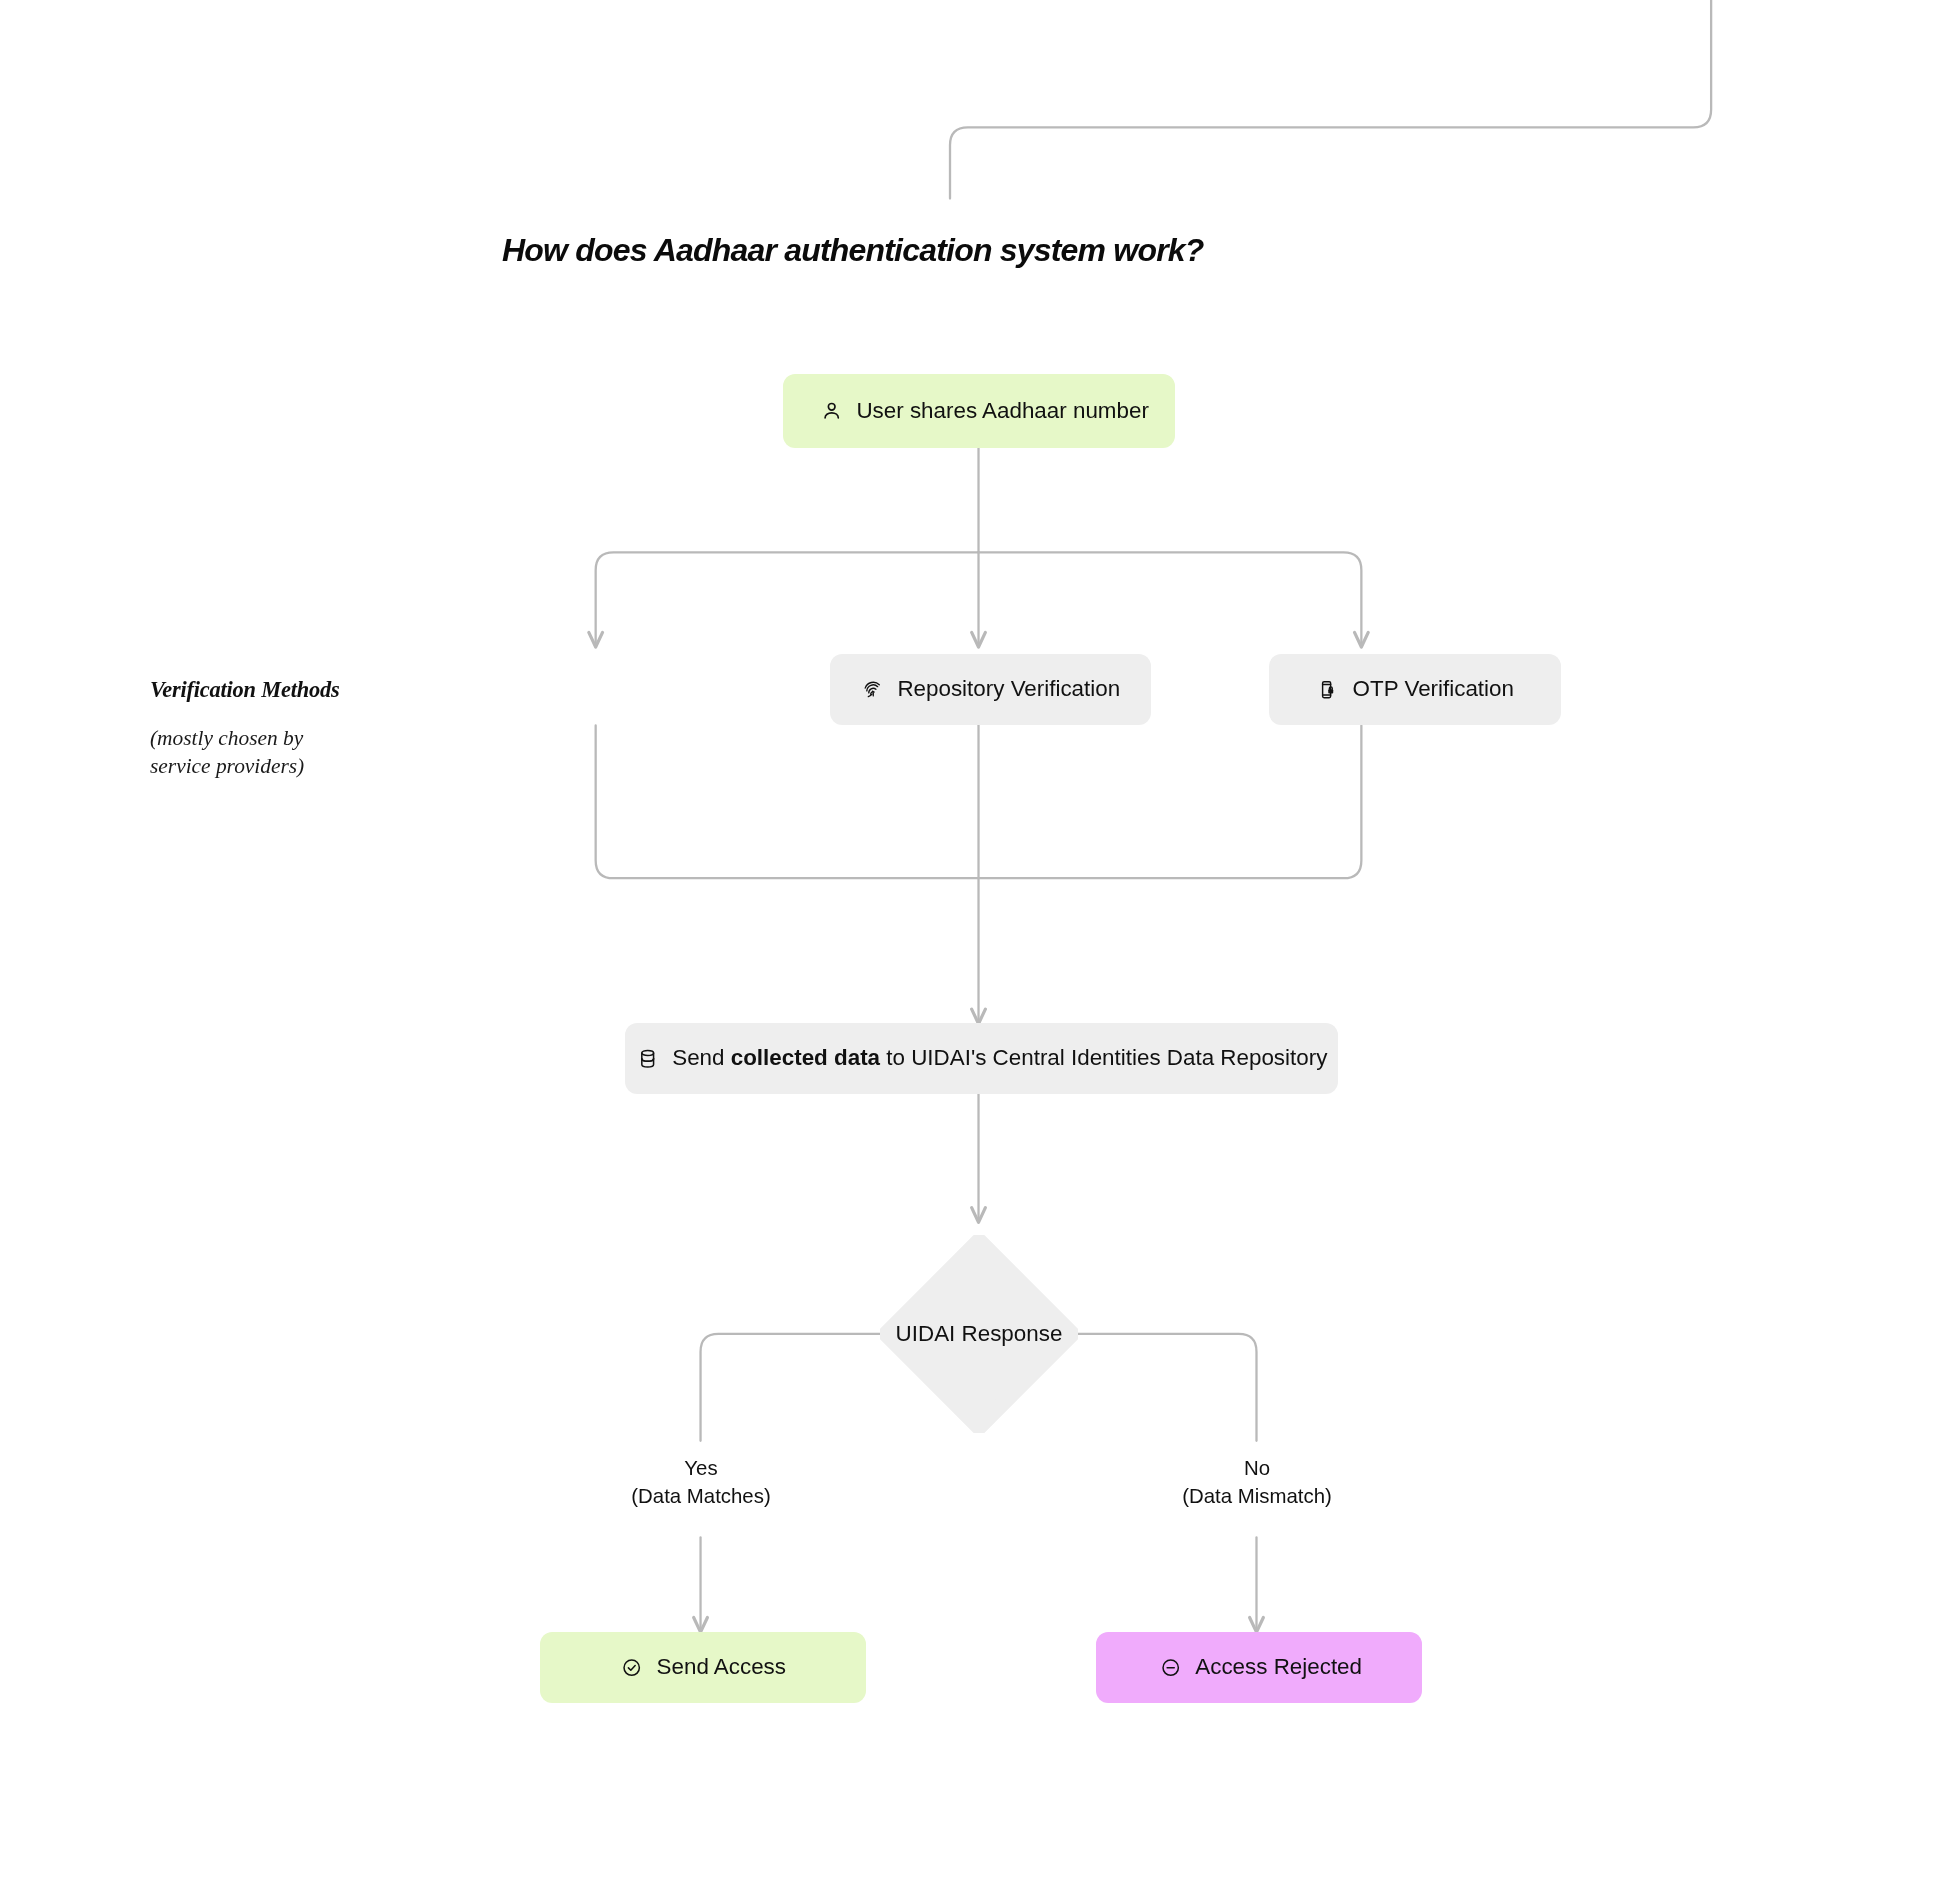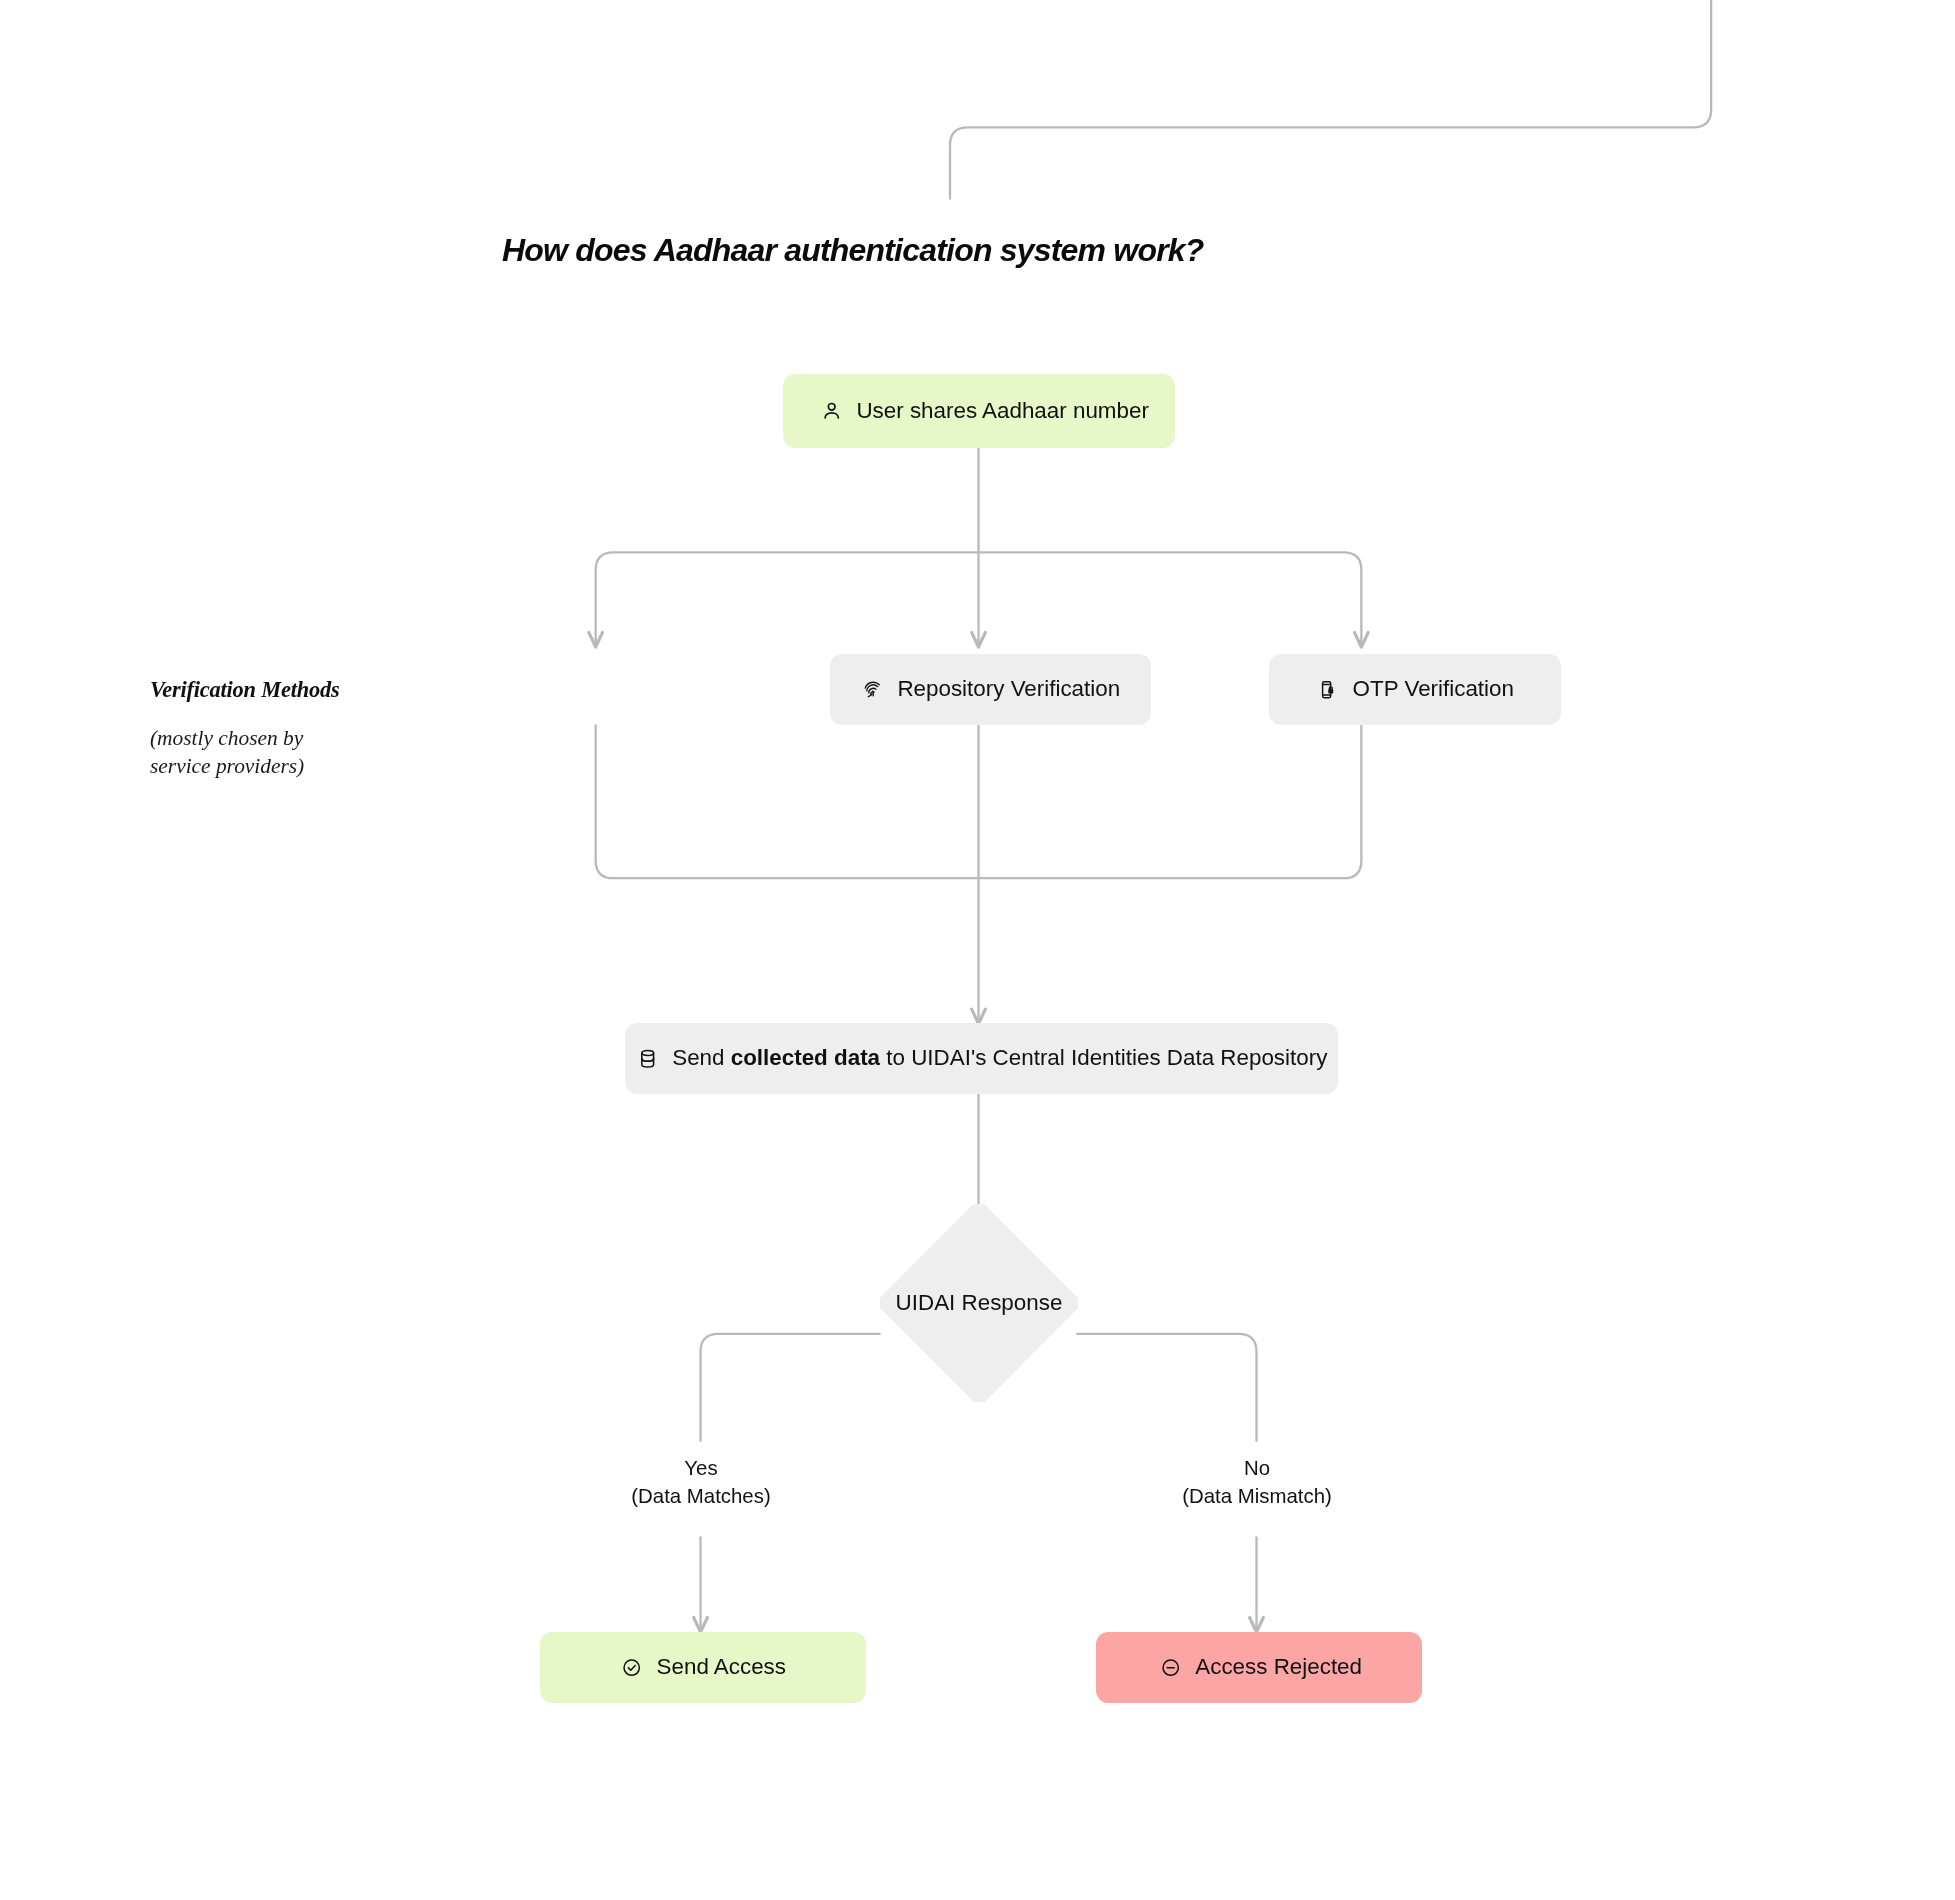--- a/index.html
+++ b/index.html
@@ -43,21 +43,21 @@
     justify-content: center;
     gap: 13.2px;
     border-radius: 12.2px;
     font-size: 22.4px;
     color: #111111;
     white-space: nowrap;
     padding: 0 17.3px;
   }
   .node.green { background: #e6f8c8; }
   .node.grey  { background: #eeeeee; }
-  .node.pink  { background: #fca5a5; padding-left: 20px; }
+  .node.pink  { background: #f0abfc; padding-left: 20px; }
 
   .node .ico {
     display: inline-flex;
     align-items: center;
     justify-content: center;
     width: 23.4px;
     height: 23.4px;
     flex: 0 0 auto;
   }
   .node .ico svg { display: block; }
@@ -208,21 +208,21 @@
         <path d="M5.4 5.6v6.4c0 1.55 2.95 2.8 6.6 2.8s6.6-1.25 6.6-2.8V5.6"></path>
         <path d="M5.4 12c0 1.55 2.95 2.8 6.6 2.8s6.6-1.25 6.6-2.8"></path>
         <path d="M5.4 12v6.4c0 1.55 2.95 2.8 6.6 2.8s6.6-1.25 6.6-2.8V12"></path>
       </svg>
     </span>
     <span class="lbl">
       <span>Send </span><b>collected data</b><span> to UIDAI's Central Identities Data Repository</span>
     </span>
   </div>
 
-  <div class="diamond-wrap" style="left:880px; top:1204px; width:198px; height:198px;">
+  <div class="diamond-wrap" style="left:880px; top:1235px; width:198px; height:198px;">
     <svg class="diamond-shape" viewBox="0 0 200 200" xmlns="http://www.w3.org/2000/svg">
       <path d="M100 6 L194 100 L100 194 L6 100 Z" fill="#eeeeee" stroke="none" stroke-linejoin="round" stroke-width="14"></path>
       <path d="M100 6 L194 100 L100 194 L6 100 Z" fill="none" stroke="#eeeeee" stroke-linejoin="round" stroke-width="16"></path>
     </svg>
     <span class="diamond-label">UIDAI Response</span>
   </div>
 
   <div class="edge-label" style="left:701px; top:1455px;">
     <div>Yes</div>
     <div>(Data Matches)</div>

